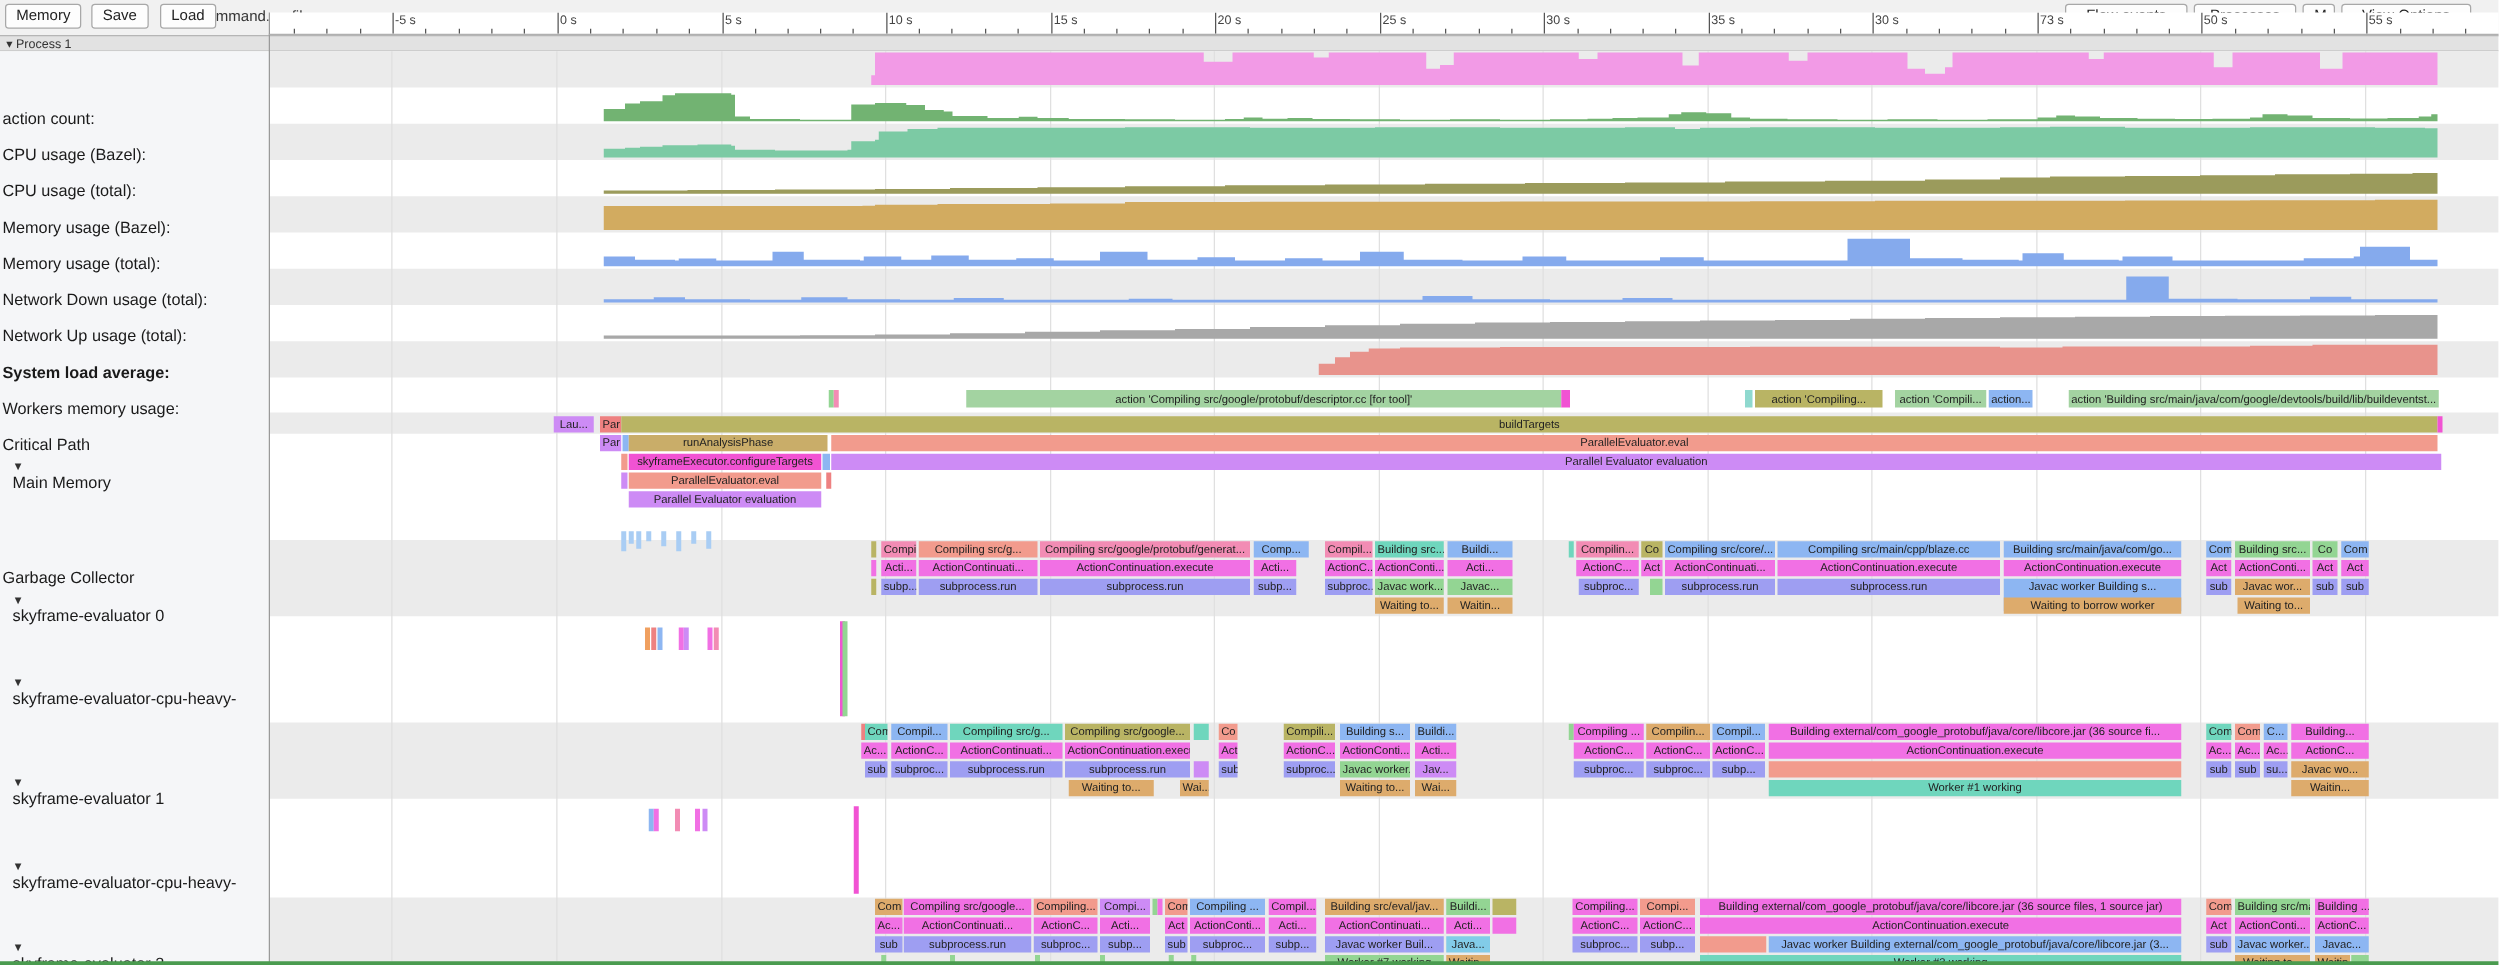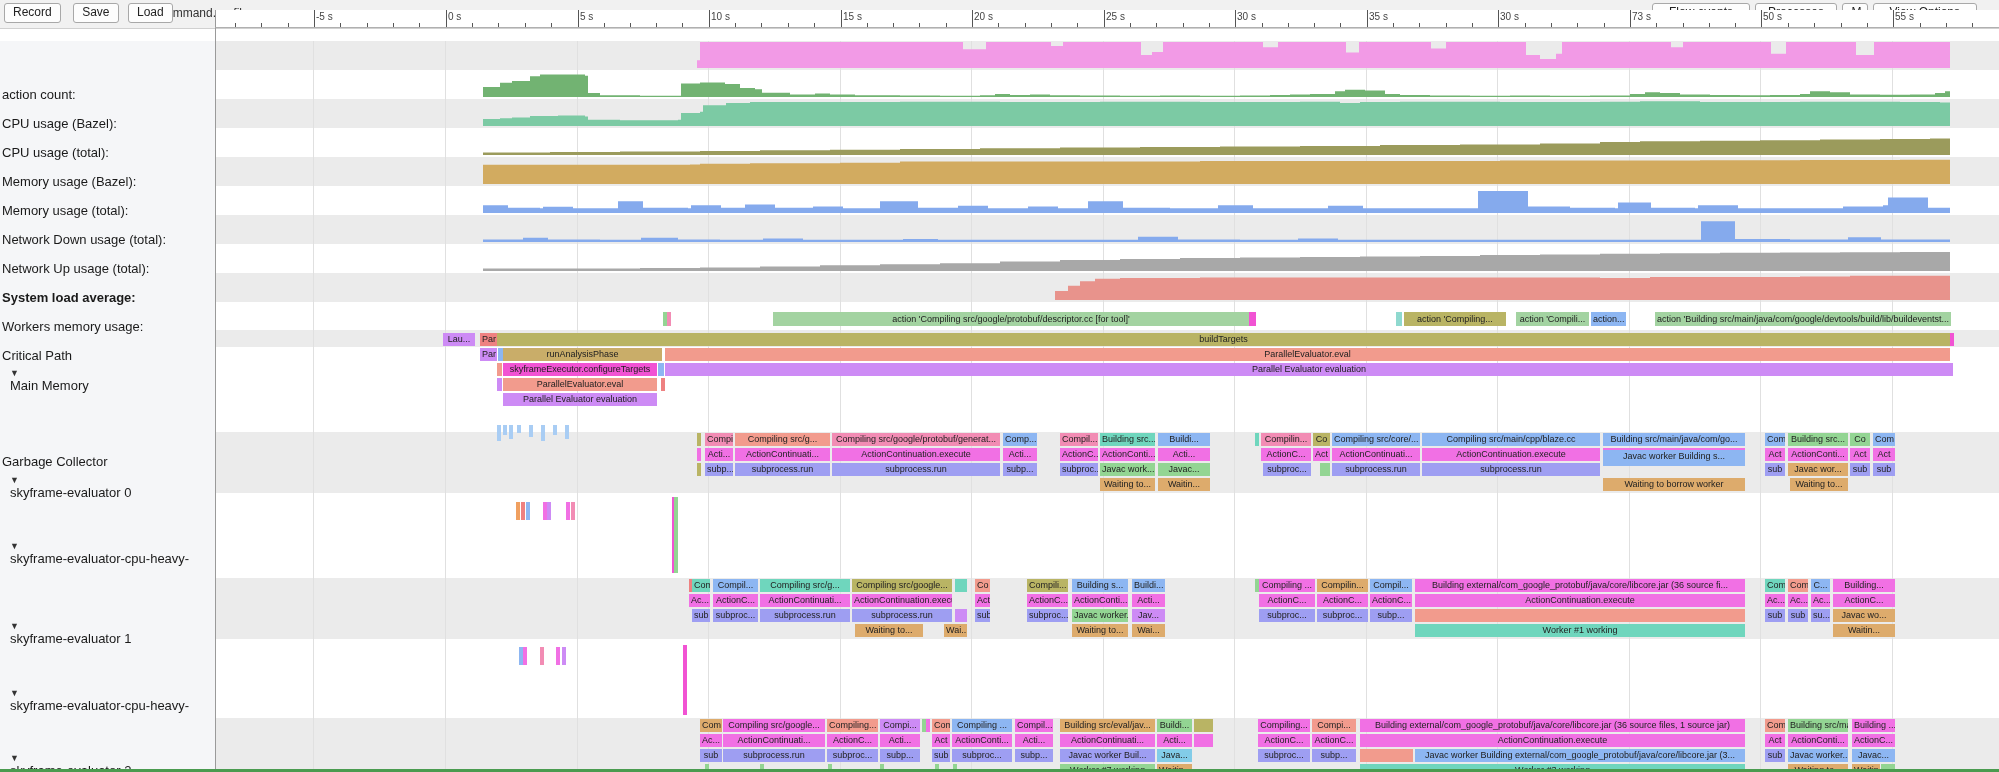--- a/index.html
+++ b/index.html
@@ -28,21 +28,21 @@
   .bar{position:absolute;font-size:9px;color:#222;text-align:center;overflow:hidden;
        white-space:nowrap;box-sizing:border-box;padding:0 2px;line-height:13px;}
   .splitter{position:absolute;left:0;top:769px;width:1999px;height:3px;background:#4a9b4f;}
 </style>
 </head>
 <body>
 
 <div class="app">
   <div class="toolbar">
     <span class="filename" style="left:160px">command.profile.gz</span>
-  <div class="tbtn" style="left: 4px;">Record</div>
+  <div class="tbtn" style="left: 4px;">Memory</div>
       <div class="tbtn" style="left: 73.2px;">Save</div>
       <div class="tbtn" style="left: 128px;">Load</div>
       <div class="tbtn" style="left: 1872.6px; width: 86.4px; text-align: center;">View Options</div>
       <div class="tbtn" style="left: 1842.4px; width: 7.2px; text-align: center;">M</div>
       <div class="tbtn" style="left: 1754.6px; width: 64.8px; text-align: center;">Processes</div>
       <div class="tbtn" style="left: 1652.4px; width: 79.2px; text-align: center;">Flow events</div>
     </div>
   <div class="ruler" id="ruler">
       <div class="tick-minor" style="left: 19.04px;"></div>
       <div class="tick-minor" style="left: 45.36px;"></div>
@@ -118,20 +118,21 @@
       <div class="tick-label" style="left: 1153px;">35 s</div>
       <div class="tick-major" style="left: 1282px;"></div>
       <div class="tick-label" style="left: 1284px;">30 s</div>
       <div class="tick-major" style="left: 1414px;"></div>
       <div class="tick-label" style="left: 1416px;">73 s</div>
       <div class="tick-major" style="left: 1545px;"></div>
       <div class="tick-label" style="left: 1547px;">50 s</div>
       <div class="tick-major" style="left: 1677px;"></div>
       <div class="tick-label" style="left: 1679px;">55 s</div>
     </div>
+  <div class="process-header" id="prochdr">▾ Process 1</div>
   <div id="body-layer">
       <div class="stripe" style="top: 41px; height: 29px;"></div>
       <div class="stripe" style="top: 99px; height: 29px;"></div>
       <div class="stripe" style="top: 157px; height: 29px;"></div>
       <div class="stripe" style="top: 215px; height: 29px;"></div>
       <div class="stripe" style="top: 273px; height: 29px;"></div>
       <div class="stripe" style="top: 330px; height: 17px;"></div>
       <div class="stripe" style="top: 432px; height: 61px;"></div>
       <div class="stripe" style="top: 578px; height: 61px;"></div>
       <div class="stripe" style="top: 718px; height: 54px;"></div>
@@ -205,21 +206,21 @@
       <div class="bar" style="left: 509px; top: 425px; width: 2px; height: 14px; line-height: 14px; background: rgb(169, 205, 244);"></div>
       <div class="bar" style="left: 517px; top: 425px; width: 1px; height: 8px; line-height: 8px; background: rgb(169, 205, 244);"></div>
       <div class="bar" style="left: 529px; top: 425px; width: 2px; height: 12px; line-height: 12px; background: rgb(169, 205, 244);"></div>
       <div class="bar" style="left: 541px; top: 425px; width: 1px; height: 16px; line-height: 16px; background: rgb(169, 205, 244);"></div>
       <div class="bar" style="left: 553px; top: 425px; width: 2px; height: 10px; line-height: 10px; background: rgb(169, 205, 244);"></div>
       <div class="bar" style="left: 565px; top: 425px; width: 1px; height: 14px; line-height: 14px; background: rgb(169, 205, 244);"></div>
       <div class="bar" style="left: 697px; top: 433px; width: 3px; height: 13px; line-height: 13px; background: rgb(185, 180, 100);"></div>
       <div class="bar" style="left: 705px; top: 433px; width: 28px; height: 13px; line-height: 13px; background: rgb(242, 140, 180);">Compil...</div>
       <div class="bar" style="left: 735px; top: 433px; width: 95px; height: 13px; line-height: 13px; background: rgb(242, 155, 141);">Compiling src/g...</div>
       <div class="bar" style="left: 832px; top: 433px; width: 168px; height: 13px; line-height: 13px; background: rgb(242, 140, 180);">Compiling src/google/protobuf/generat...</div>
-      <div class="bar" style="left: 1003px; top: 433px; width: 34px; height: 13px; line-height: 13px; background: rgb(141, 182, 242);">Comp...</div>
+      <div class="bar" style="left: 1003px; top: 433px; width: 44px; height: 13px; line-height: 13px; background: rgb(141, 182, 242);">Comp...</div>
       <div class="bar" style="left: 1060px; top: 433px; width: 38px; height: 13px; line-height: 13px; background: rgb(242, 140, 180);">Compil...</div>
       <div class="bar" style="left: 1100px; top: 433px; width: 55px; height: 13px; line-height: 13px; background: rgb(111, 214, 189);">Building src...</div>
       <div class="bar" style="left: 1158px; top: 433px; width: 52px; height: 13px; line-height: 13px; background: rgb(141, 182, 242);">Buildi...</div>
       <div class="bar" style="left: 1255px; top: 433px; width: 4px; height: 13px; line-height: 13px; background: rgb(111, 214, 189);"></div>
       <div class="bar" style="left: 1261px; top: 433px; width: 50px; height: 13px; line-height: 13px; background: rgb(242, 140, 180);">Compilin...</div>
       <div class="bar" style="left: 1313px; top: 433px; width: 17px; height: 13px; line-height: 13px; background: rgb(185, 180, 100);">Co</div>
       <div class="bar" style="left: 1332px; top: 433px; width: 88px; height: 13px; line-height: 13px; background: rgb(141, 182, 242);">Compiling src/core/...</div>
       <div class="bar" style="left: 1422px; top: 433px; width: 178px; height: 13px; line-height: 13px; background: rgb(141, 182, 242);">Compiling src/main/cpp/blaze.cc</div>
       <div class="bar" style="left: 1603px; top: 433px; width: 142px; height: 13px; line-height: 13px; background: rgb(141, 182, 242);">Building src/main/java/com/go...</div>
       <div class="bar" style="left: 1765px; top: 433px; width: 20px; height: 13px; line-height: 13px; background: rgb(141, 182, 242);">Com</div>
@@ -248,21 +249,21 @@
       <div class="bar" style="left: 735px; top: 463px; width: 95px; height: 13px; line-height: 13px; background: rgb(158, 158, 242);">subprocess.run</div>
       <div class="bar" style="left: 832px; top: 463px; width: 168px; height: 13px; line-height: 13px; background: rgb(158, 158, 242);">subprocess.run</div>
       <div class="bar" style="left: 1003px; top: 463px; width: 34px; height: 13px; line-height: 13px; background: rgb(158, 158, 242);">subp...</div>
       <div class="bar" style="left: 1060px; top: 463px; width: 38px; height: 13px; line-height: 13px; background: rgb(158, 158, 242);">subproc...</div>
       <div class="bar" style="left: 1100px; top: 463px; width: 55px; height: 13px; line-height: 13px; background: rgb(147, 213, 147);">Javac work...</div>
       <div class="bar" style="left: 1158px; top: 463px; width: 52px; height: 13px; line-height: 13px; background: rgb(147, 213, 147);">Javac...</div>
       <div class="bar" style="left: 1263px; top: 463px; width: 48px; height: 13px; line-height: 13px; background: rgb(158, 158, 242);">subproc...</div>
       <div class="bar" style="left: 1320px; top: 463px; width: 10px; height: 13px; line-height: 13px; background: rgb(147, 213, 147);"></div>
       <div class="bar" style="left: 1332px; top: 463px; width: 88px; height: 13px; line-height: 13px; background: rgb(158, 158, 242);">subprocess.run</div>
       <div class="bar" style="left: 1422px; top: 463px; width: 178px; height: 13px; line-height: 13px; background: rgb(158, 158, 242);">subprocess.run</div>
-      <div class="bar" style="left: 1603px; top: 450px; width: 142px; height: 16px; line-height: 13px; background: rgb(141, 182, 242);">Javac worker Building s...</div>
+      <div class="bar" style="left: 1603px; top: 463px; width: 142px; height: 26px; line-height: 13px; background: rgb(141, 182, 242);">Javac worker Building s...</div>
       <div class="bar" style="left: 1765px; top: 463px; width: 20px; height: 13px; line-height: 13px; background: rgb(158, 158, 242);">sub</div>
       <div class="bar" style="left: 1788px; top: 463px; width: 60px; height: 13px; line-height: 13px; background: rgb(221, 171, 108);">Javac wor...</div>
       <div class="bar" style="left: 1850px; top: 463px; width: 20px; height: 13px; line-height: 13px; background: rgb(158, 158, 242);">sub</div>
       <div class="bar" style="left: 1873px; top: 463px; width: 22px; height: 13px; line-height: 13px; background: rgb(158, 158, 242);">sub</div>
       <div class="bar" style="left: 1100px; top: 478px; width: 55px; height: 13px; line-height: 13px; background: rgb(221, 171, 108);">Waiting to...</div>
       <div class="bar" style="left: 1158px; top: 478px; width: 52px; height: 13px; line-height: 13px; background: rgb(221, 171, 108);">Waitin...</div>
       <div class="bar" style="left: 1603px; top: 478px; width: 142px; height: 13px; line-height: 13px; background: rgb(221, 171, 108);">Waiting to borrow worker</div>
       <div class="bar" style="left: 1790px; top: 478px; width: 58px; height: 13px; line-height: 13px; background: rgb(221, 171, 108);">Waiting to...</div>
       <div class="bar" style="left: 672px; top: 497px; width: 2px; height: 76px; line-height: 76px; background: rgb(241, 83, 211);"></div>
       <div class="bar" style="left: 674px; top: 497px; width: 1px; height: 76px; line-height: 76px; background: rgb(147, 213, 147);"></div>

